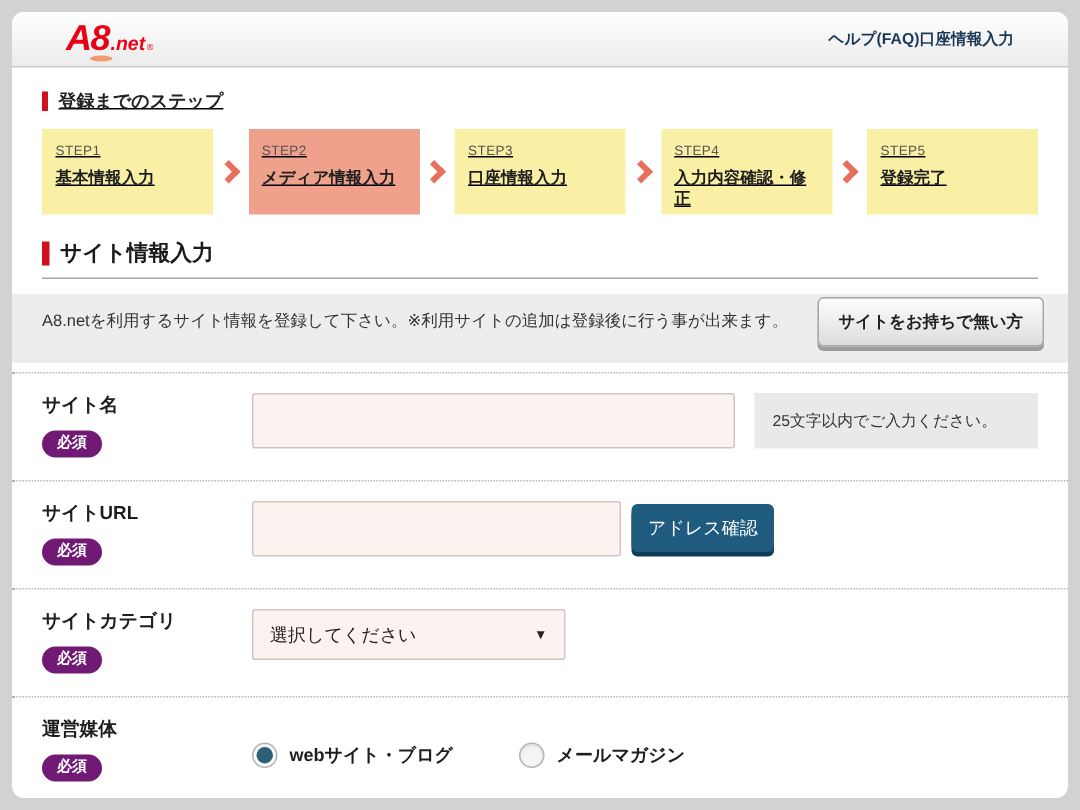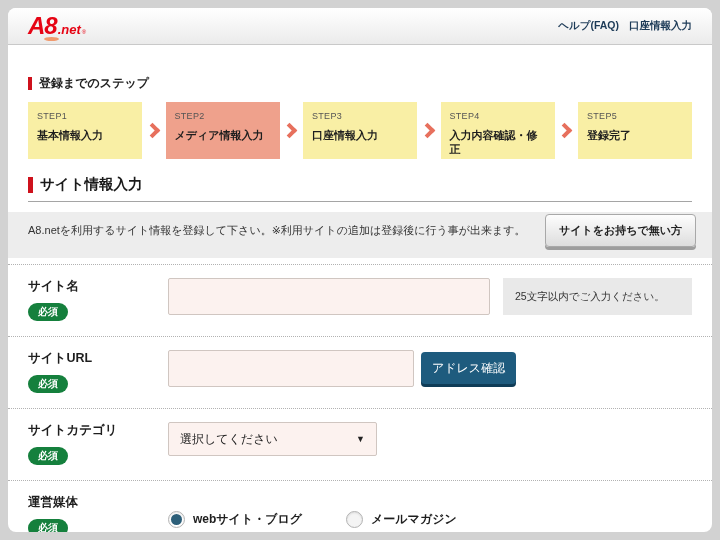--- a/index.html
+++ b/index.html
@@ -10,45 +10,45 @@
     background: #d2d2d2;
   }
   .frame { width: 720px; height: 540px; padding: 8px; }
   .page {
     background: #fff; height: 100%; border-radius: 8px;
     overflow: hidden; position: relative;
   }
 
   
   .header {
-    height: 37px; padding: 0 20px;
+    height: 37px; padding: 0 36px;
     display: flex; align-items: center; justify-content: space-between;
     background: linear-gradient(#ffffff, #ebebeb);
     border-bottom: 1px solid #c9c9c9;
   }
   .logo { display: flex; align-items: baseline; position: relative; cursor: pointer; }
   .logo .a8 {
     font-size: 24px; font-weight: bold; font-style: italic;
     color: #e60414; letter-spacing: -1px; line-height: 1;
   }
   .logo .net { font-size: 13px; font-weight: bold; font-style: italic; color: #e60414; margin-left: 1px; }
   .logo .mark { font-size: 6px; color: #e60414; vertical-align: super; margin-left: 1px; }
   .logo .swoosh {
     position: absolute; left: 16px; bottom: -3px;
     width: 15px; height: 4px; border-radius: 50%;
     background: #f09a6e;
   }
-  .header-links { display: flex; gap: 10px; align-items: center; }
+  .header-links { display: flex; gap: 0; align-items: center; }
   .header-links a {
     font-size: 10.5px; font-weight: bold; color: #1c3a57;
     text-decoration: none; cursor: pointer;
   }
 
   
-  .steps-section { padding: 30px 20px 0; }
+  .steps-section { padding: 14px 20px 0; text-decoration: underline; }
   .mini-title {
     display: flex; align-items: center;
   }
   .red-bar { width: 4px; height: 13px; background: #ce111c; margin-right: 7px; flex-shrink: 0; }
   .mini-title span { font-size: 12px; font-weight: bold; color: #222; }
   .steps-row { margin-top: 10px; display: flex; align-items: center; justify-content: space-between; }
   .step-box {
     width: 114px; height: 57px; background: #f9efa5;
     padding: 9px 9px; flex-shrink: 0;
   }
@@ -88,21 +88,21 @@
   
   .form-rows { margin-top: 6px; border-top: 1px dotted #b2b2b2; }
   .form-row {
     display: flex; padding: 13px 20px 15px;
     border-bottom: 1px dotted #b2b2b2;
   }
   .label-col { width: 140px; flex-shrink: 0; }
   .f-label { font-size: 12.5px; font-weight: bold; color: #1e1e1e; display: block; }
   .badge {
     display: inline-block; margin-top: 8px;
-    background: #15803d; color: #fff;
+    background: #701a75; color: #fff;
     font-size: 10px; font-weight: bold; line-height: 1;
     padding: 4px 10px 4px; border-radius: 10px;
   }
   .control-col { flex: 1; display: flex; align-items: flex-start; }
 
   .text-input {
     height: 37px; background: #fcf2ef;
     border: 1px solid #d0c6c1; border-radius: 2px;
     font-family: inherit; font-size: 13px; padding: 0 8px; color: #222;
   }

